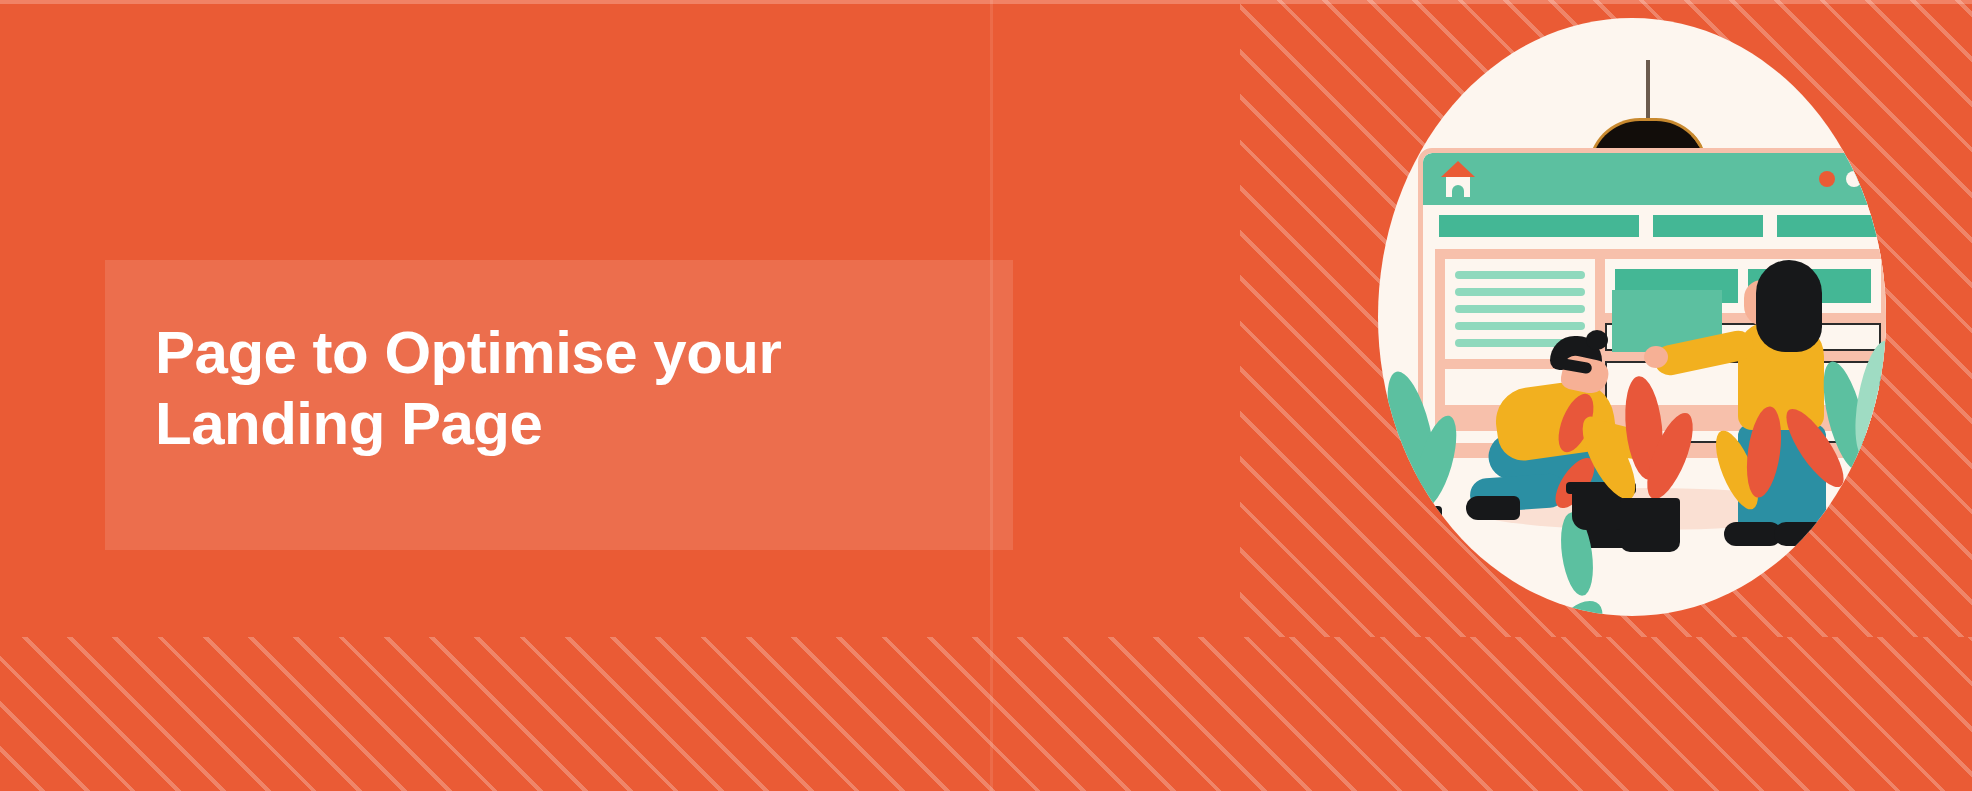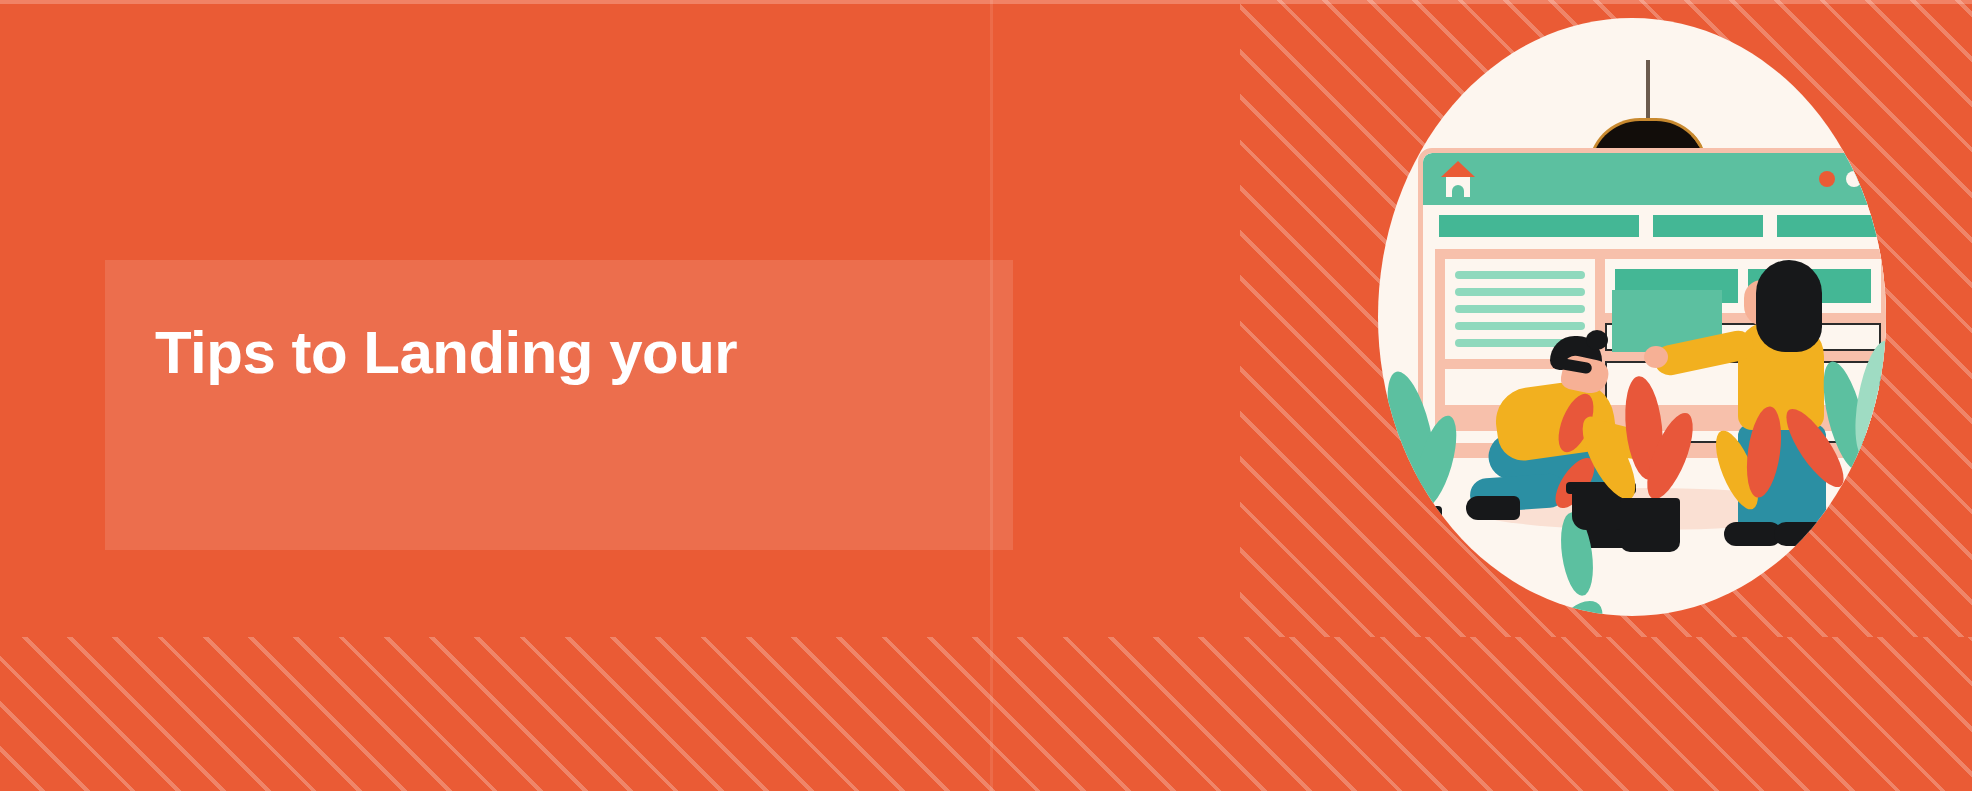--- a/index.html
+++ b/index.html
@@ -281,21 +281,22 @@
 
   <div class="bg-base"></div>
   <div class="top-line"></div>
   <div class="hatch-right"></div>
   <div class="hatch-bottom"></div>
   <div class="seam"></div>
 
 
   <div class="headline-panel"></div>
   <div class="headline">
-    <span class="l1">Tips to Landing your</span>
+    <span class="l1">Page to Optimise your</span>
+    <span class="l2">Landing Page</span>
   </div>
 
   <div class="illo">
 
     <div class="lamp">
       <div class="cord"></div>
       <div class="shade"></div>
       <div class="bulb"></div>
     </div>
 

